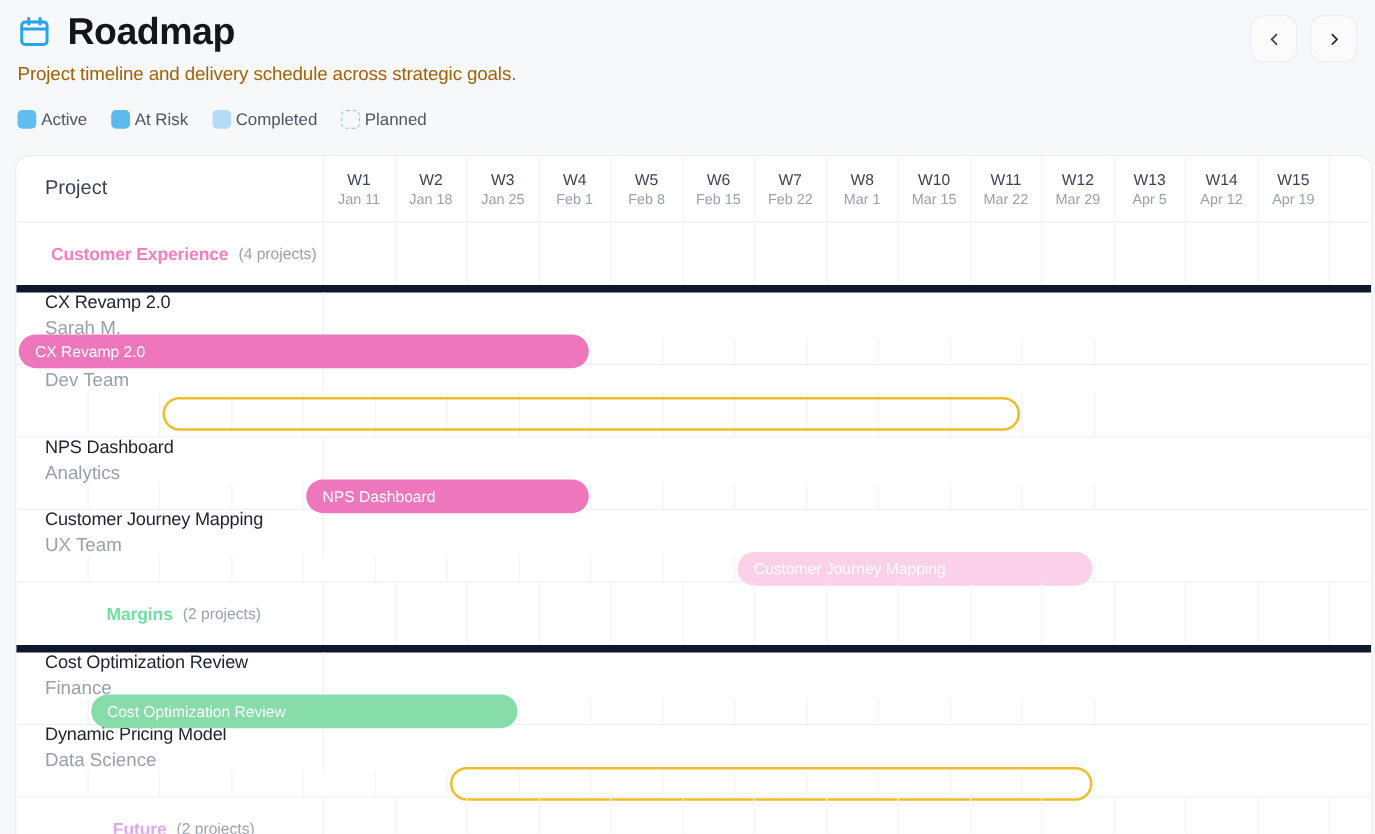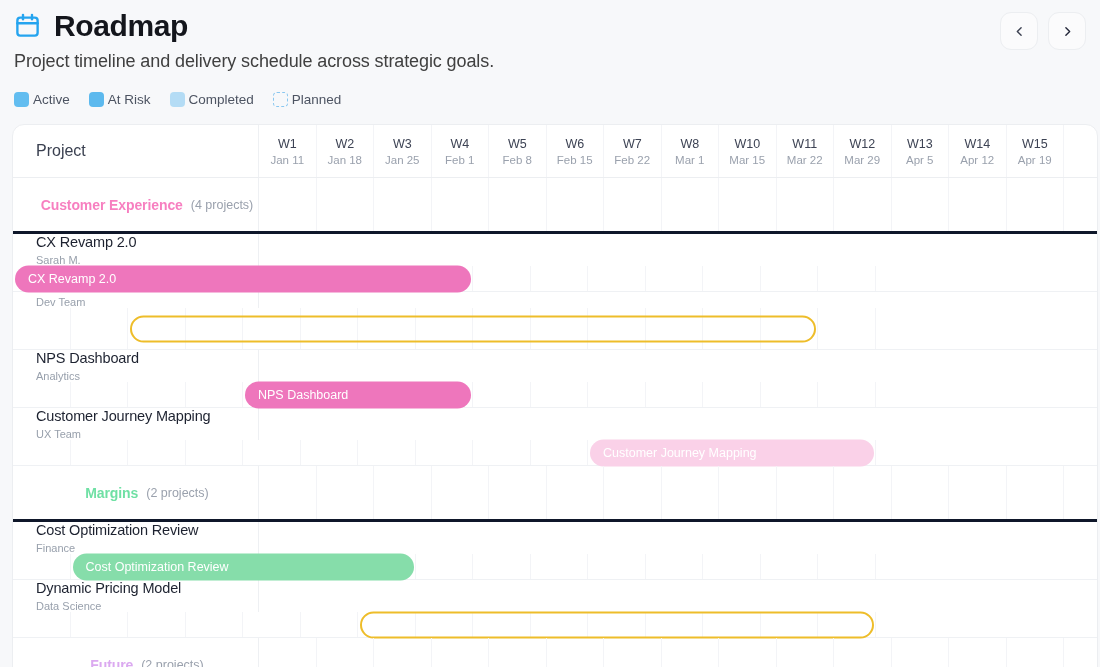--- a/index.html
+++ b/index.html
@@ -13,21 +13,21 @@
 
   
   .header { padding: 10px 0 0 14px; }
   .title-row { display: flex; align-items: center; gap: 13px; }
   .cal-icon { width: 27px; height: 27px; flex: none; display: block; }
   .page-title {
     font-size: 30px; font-weight: bold; color: #14161c;
     letter-spacing: -0.4px; line-height: 1.05;
   }
   .subtitle {
-    margin-top: 9px; font-size: 18px; color: #404040; letter-spacing: -0.1px;
+    margin-top: 9px; font-size: 15px; color: #a16207; letter-spacing: -0.1px;
   }
 
   .nav-btns {
     position: absolute; top: 12px; right: 14px; display: flex; gap: 10px;
   }
   .nav-btn {
     width: 38px; height: 38px; border-radius: 11px;
     background: #fbfbfc; border: 1px solid #eceef1;
     display: flex; align-items: center; justify-content: center;
     cursor: pointer;
@@ -69,29 +69,29 @@
   .head-row .label-col { justify-content: center; }
   .col-title { font-size: 16px; color: #3a4050; }
   .head-row .wk-cell {
     display: flex; flex-direction: column;
     align-items: center; justify-content: center; gap: 3px;
   }
   .wk-num { font-size: 12.5px; font-weight: normal; color: #3d4354; }
   .wk-date { font-size: 11.5px; color: #9aa1ad; }
 
   
-  .group-row { height: 56px; border-bottom: 3px solid #0f172a; }
+  .group-row { height: 56px; border-bottom: 6px solid #0f172a; }
   .group-row .label-col { flex-direction: row; align-items: center; gap: 8px; }
   .group-name { font-size: 14px; font-weight: bold; letter-spacing: -0.1px; }
   .group-count { font-size: 12.5px; color: #9aa1ad; }
 
   
   .proj-row { height: 58px; border-bottom: 1px solid #eff1f4; flex-direction: column; }
   .proj-name { font-size: 14.5px; color: #1d2230; letter-spacing: -0.15px; }
-  .proj-owner { font-size: 11px; color: #98a0ac; margin-top: 4px; }
+  .proj-owner { font-size: 15px; color: #98a0ac; margin-top: 4px; }
 
   
   .bar {
     position: absolute; top: 50%; transform: translateY(-50%);
     height: 27px; border-radius: 14px;
     display: flex; align-items: center;
     padding-left: 13px;
     font-size: 12.5px; color: #ffffff;
     white-space: nowrap; overflow: hidden;
     cursor: pointer;

